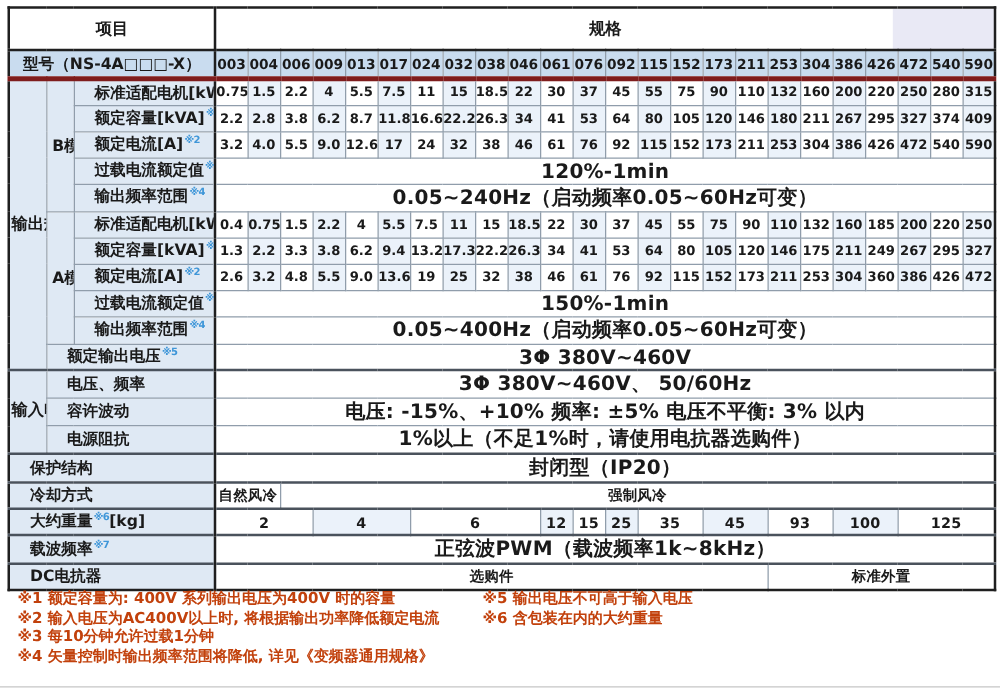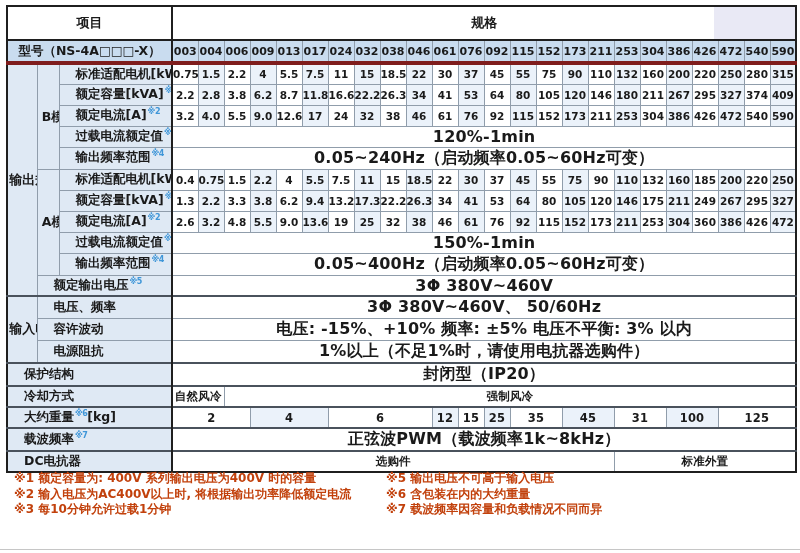--- a/index.html
+++ b/index.html
@@ -348,21 +348,21 @@
   <tr class="sec striped">
     <td colspan="3" class="lbl rr"><span>大约重量</span><sup class="sup">※6</sup><span>[kg]</span></td>
   <td colspan="3" class="gen wide c0">2</td>
         <td colspan="3" class="gen wide c1">4</td>
         <td colspan="4" class="gen wide c0">6</td>
         <td colspan="1" class="gen wide c1">12</td>
         <td colspan="1" class="gen wide c0">15</td>
         <td colspan="1" class="gen wide c1">25</td>
         <td colspan="2" class="gen wide c0">35</td>
         <td colspan="2" class="gen wide c1">45</td>
-        <td colspan="2" class="gen wide c0">31</td>
+        <td colspan="2" class="gen wide c0">93</td>
         <td colspan="2" class="gen wide c1">100</td>
         <td colspan="3" class="gen wide c0">125</td>
       </tr>
 
   <tr class="sec">
     <td colspan="3" class="lbl rr"><span>载波频率</span><sup class="sup">※7</sup></td>
     <td colspan="24" class="wide">正弦波PWM（载波频率1k~8kHz）</td>
   </tr>
 
   <tr class="sec">
@@ -371,21 +371,21 @@
         <td colspan="7" class="gen wide c1">标准外置</td>
       </tr>
 </tbody>
   </table>
 
 <div class="footnotes">
   <div class="fn-left">
       <div class="fn-line">※1 额定容量为: 400V 系列输出电压为400V 时的容量</div>
       <div class="fn-line">※2 输入电压为AC400V以上时, 将根据输出功率降低额定电流</div>
       <div class="fn-line">※3 每10分钟允许过载1分钟</div>
+      <div class="fn-line">※4 矢量控制时输出频率范围将降低, 详见《变频器通用规格》</div>
     </div>
   <div class="fn-right">
       <div class="fn-line">※5 输出电压不可高于输入电压</div>
       <div class="fn-line">※6 含包装在内的大约重量</div>
-      <div class="fn-line">※7 载波频率因容量和负载情况不同而异</div>
     </div>
 </div>
 
 <div class="bottom-rule"></div>
 
 </body></html>

